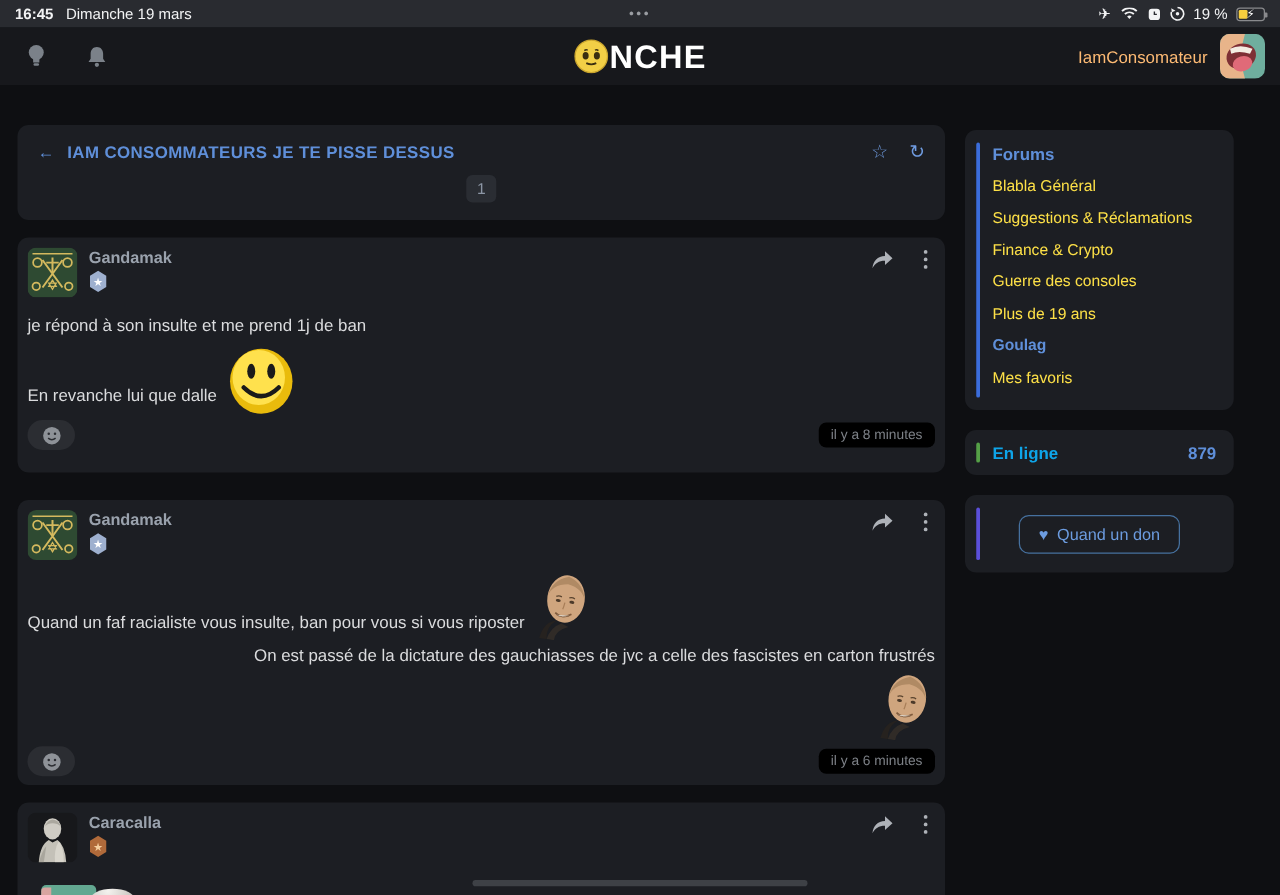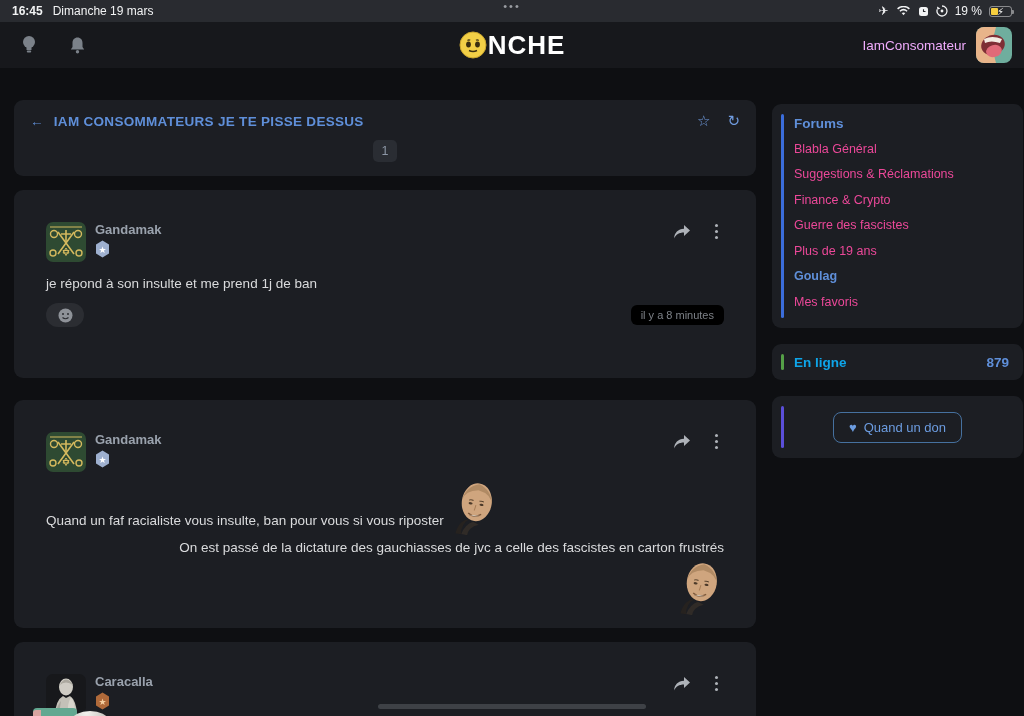--- a/index.html
+++ b/index.html
@@ -7,21 +7,21 @@
   body {
     background:#0e0f12;
     font-family:"Liberation Sans","DejaVu Sans",sans-serif;
     color:#d9dadc;
     position:relative;
   }
 
   
   .statusbar {
     position:absolute; top:0; left:0; width:1024px; height:22px;
-    background:#292b30; display:flex; 
+    background:#292b30; display:flex; align-items:center;
     font-size:12px; color:#f2f3f4; padding:0 12px;
   }
   .sb-left { display:flex; gap:10px; align-items:center; }
   .sb-time { font-weight:bold; }
   .sb-center { position:absolute; left:0; right:0; text-align:center; color:#9a9da2; font-size:11px; letter-spacing:2px; }
   .sb-right { margin-left:auto; display:flex; gap:7px; align-items:center; z-index:2; }
   .sb-right svg { display:block; }
   .battery { position:relative; width:23px; height:11px; border:1px solid rgba(255,255,255,.45); border-radius:3px; }
   .battery::after { content:""; position:absolute; right:-3px; top:3px; width:2px; height:4px; background:rgba(255,255,255,.45); border-radius:0 1px 1px 0; }
   .battery-fill { position:absolute; left:1px; top:1px; bottom:1px; width:7px; background:#f7ce3e; border-radius:1px; }
@@ -29,55 +29,55 @@
 
   
   .header {
     position:absolute; top:22px; left:0; width:1024px; height:46px;
     background:#17181c; display:flex; align-items:center; padding:0 12px;
   }
   .hdr-iconbtn { width:34px; height:34px; display:flex; align-items:center; justify-content:center; margin-right:14px; }
   .logo { position:absolute; left:0; right:0; display:flex; justify-content:center; align-items:center; gap:1px; pointer-events:none; }
   .logo-text { font-size:26px; font-weight:bold; color:#ffffff; letter-spacing:1px; }
   .hdr-right { margin-left:auto; display:flex; align-items:center; gap:10px; z-index:2; }
-  .hdr-username { font-size:13.5px; color:#f0abfc; }
+  .hdr-username { font-size:13.5px; color:#fdba74; }
   .hdr-avatar { width:36px; height:36px; border-radius:8px; overflow:hidden; }
 
   
   .card { position:absolute; background:#1c1e23; border-radius:9px; }
 
   
   .thread-card { left:14px; top:100px; width:742px; height:76px; padding:12px 16px; }
   .thread-row { display:flex; align-items:center; }
   .thread-title { color:#5f8fd9; font-weight:bold; font-size:13.5px; letter-spacing:.3px; display:flex; gap:10px; align-items:center; }
   .thread-icons { margin-left:auto; display:flex; gap:17px; color:#6f9bdf; font-size:15px; }
   .thread-icons span { cursor:pointer; }
   .pagination { display:flex; justify-content:center; margin-top:10px; }
   .page-box { min-width:24px; height:22px; background:#2a2d33; border-radius:5px; color:#8c96a5; font-size:12.5px; display:flex; align-items:center; justify-content:center; padding:0 6px; }
 
   
-  .post { left:14px; width:742px; padding:32px; overflow:hidden; }
+  .post { left:14px; width:742px; padding:8px; overflow:hidden; }
   .post-head { display:flex; align-items:flex-start; }
   .avatar { width:40px; height:40px; border-radius:7px; overflow:hidden; flex:0 0 auto; }
   .post-id { margin-left:9px; }
   .post-user { font-size:13px; font-weight:bold; color:#9aa2ad; line-height:15px; }
   .post-actions { margin-left:auto; display:flex; align-items:center; gap:22px; padding-right:4px; }
   .kebab { display:flex; flex-direction:column; gap:3px; cursor:pointer; padding:2px; }
   .kebab i { width:3px; height:3px; border-radius:50%; background:#aeb2b8; }
   .post-line { font-size:13.5px; color:#dadbdd; display:flex; align-items:flex-end; gap:5px; }
   .post-footer { display:flex; align-items:center; justify-content:space-between; }
   .react-btn { width:38px; height:24px; background:#2b2d32; border-radius:12px; display:flex; align-items:center; justify-content:center; cursor:pointer; }
   .timestamp { background:#000000; color:#7d8187; font-size:11px; padding:4px 10px; border-radius:6px; }
 
   
-  .side-card { left:772px; width:251px; }
+  .side-card { left:772px; width:215px; }
   .accent { position:absolute; left:9px; width:3px; border-radius:2px; }
   .forums-card { top:104px; height:224px; padding:12px 0 10px 22px; }
   .forums-title { color:#5f8fd9; font-weight:bold; font-size:13.5px; margin-bottom:5px; }
-  .forum-item { color:#ec4899; font-size:12.5px; height:25.5px; display:flex; align-items:center; cursor:pointer; }
+  .forum-item { color:#fde047; font-size:12.5px; height:25.5px; display:flex; align-items:center; cursor:pointer; }
   .forum-item.active { color:#5f8fd9; font-weight:bold;text-align:right; }
   .online-card { top:344px; height:36px; display:flex; align-items:center; padding:0 14px 0 22px; }
   .online-label { color:#0ea5e9; font-weight:bold; font-size:13.5px; }
   .online-count { margin-left:auto; color:#5f8fd9; font-weight:bold; font-size:13.5px; }
   .don-card { top:396px; height:62px; display:flex; align-items:center; justify-content:center; }
   .don-btn { border:1px solid #46719f; background:transparent; border-radius:8px; color:#6c9ce0; font-size:13px; padding:7px 15px; display:flex; align-items:center; gap:7px; cursor:pointer; font-family:inherit; }
 
   
   .home-indicator { position:absolute; left:378px; top:704px; width:268px; height:5px; border-radius:3px; background:#3e4146; z-index:50; }
 
@@ -204,20 +204,30 @@
       <div class="kebab">
           <i></i>
           <i></i>
           <i></i>
         </div>
     </div>
   </div>
   <div class="post-line" style="margin-top:14px;">
     <span>je répond à son insulte et me prend 1j de ban</span>
   </div>
+  <div class="post-line" style="margin-top:10px;">
+    <span>En revanche lui que dalle</span>
+    <svg width="52" height="55" viewBox="0 0 52 55" style="margin-bottom:-9px; margin-left:4px;">
+      <ellipse cx="26" cy="27" rx="25" ry="26" fill="#e9bb0c"></ellipse>
+      <ellipse cx="24" cy="24" rx="21" ry="22" fill="#ffe14d"></ellipse>
+      <ellipse cx="18" cy="19" rx="3.2" ry="6" fill="#1a1a1a"></ellipse>
+      <ellipse cx="34" cy="19" rx="3.2" ry="6" fill="#1a1a1a"></ellipse>
+      <path d="M12 32 Q26 46 40 32" stroke="#1a1a1a" stroke-width="3.6" fill="none" stroke-linecap="round"></path>
+    </svg>
+  </div>
   <div class="post-footer" style="margin-top:12px;">
     <div class="react-btn">
       <svg width="15" height="15" viewBox="0 0 15 15">
         <circle cx="7.5" cy="7.5" r="7" fill="#8e9298"></circle>
         <circle cx="5" cy="6" r="1" fill="#2b2d32"></circle>
         <circle cx="10" cy="6" r="1" fill="#2b2d32"></circle>
         <path d="M4.5 9.5 Q7.5 12 10.5 9.5" stroke="#2b2d32" stroke-width="1.2" fill="none"></path>
       </svg>
     </div>
     <div class="timestamp">il y a 8 minutes</div>
@@ -281,20 +291,31 @@
       <ellipse cx="19" cy="24" rx="2" ry="1.2" fill="#4c3a2a"></ellipse>
       <ellipse cx="30" cy="24" rx="2" ry="1.2" fill="#4c3a2a"></ellipse>
       <path d="M17 21 Q19 19.8 21.5 20.8 M27.5 20.8 Q30 19.8 32 21" stroke="#5a442f" stroke-width="1" fill="none"></path>
       <path d="M24.5 25 Q24 29 23.5 30.5" stroke="#a87e58" stroke-width="1" fill="none"></path>
       <path d="M18 34 Q24 38.5 31 33.5" stroke="#7e5a3c" stroke-width="1.4" fill="none"></path>
       <path d="M19 35.5 Q24 37.8 29.5 35" fill="#e8e2d8" stroke="#7e5a3c" stroke-width=".6"></path>
       <path d="M8 56 Q10 42 20 40 Q12 46 14 56 Z" fill="#26221f"></path>
       <path d="M14 56 Q16 46 24 42 L30 44 Q20 48 20 56 Z" fill="#302b27"></path>
     </svg>
   </div>
+  <div class="post-footer" style="margin-top:12px;">
+    <div class="react-btn">
+      <svg width="15" height="15" viewBox="0 0 15 15">
+        <circle cx="7.5" cy="7.5" r="7" fill="#8e9298"></circle>
+        <circle cx="5" cy="6" r="1" fill="#2b2d32"></circle>
+        <circle cx="10" cy="6" r="1" fill="#2b2d32"></circle>
+        <path d="M4.5 9.5 Q7.5 12 10.5 9.5" stroke="#2b2d32" stroke-width="1.2" fill="none"></path>
+      </svg>
+    </div>
+    <div class="timestamp">il y a 6 minutes</div>
+  </div>
 </div>
 
 <div class="card post" style="top:642px; height:200px;">
   <div class="post-head">
     <div class="avatar">
       <svg width="40" height="40" viewBox="0 0 40 40">
         <rect width="40" height="40" fill="#17181b"></rect>
         <ellipse cx="20" cy="13" rx="7" ry="8.5" fill="#cfccc4"></ellipse>
         <path d="M14 11 Q16 6 20 5.5 Q25 6 26.5 11 Q24 8.5 20 8.5 Q16 8.5 14 11 Z" fill="#aba89f"></path>
         <path d="M9 40 Q10 26 17 22 L20 24 L24 22 Q30 26 31 40 Z" fill="#c4c1b8"></path>
@@ -324,21 +345,21 @@
   <div class="sticker-partial-pink"></div>
   <div class="sticker-partial-sphere"></div>
 </div>
 
 <div class="card side-card forums-card">
   <div class="accent" style="top:10px; bottom:10px; background:#3b6ddb;"></div>
   <div class="forums-title">Forums</div>
   <div class="forum-item">Blabla Général</div>
   <div class="forum-item">Suggestions &amp; Réclamations</div>
   <div class="forum-item">Finance &amp; Crypto</div>
-  <div class="forum-item">Guerre des fascistes</div>
+  <div class="forum-item">Guerre des consoles</div>
   <div class="forum-item">Plus de 19 ans</div>
   <div class="forum-item active">Goulag</div>
   <div class="forum-item">Mes favoris</div>
 </div>
 
 <div class="card side-card online-card">
   <div class="accent" style="top:10px; bottom:10px; background:#55a047;"></div>
   <div class="online-label">En ligne</div>
   <div class="online-count">879</div>
 </div>

